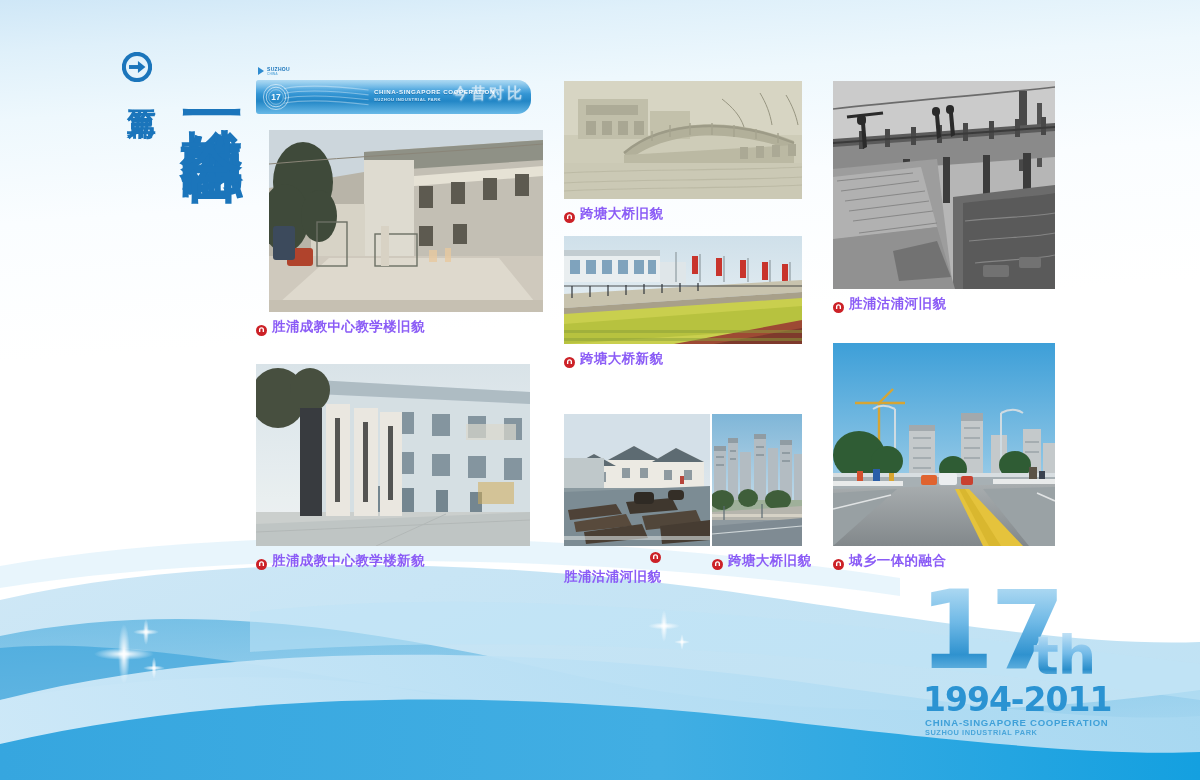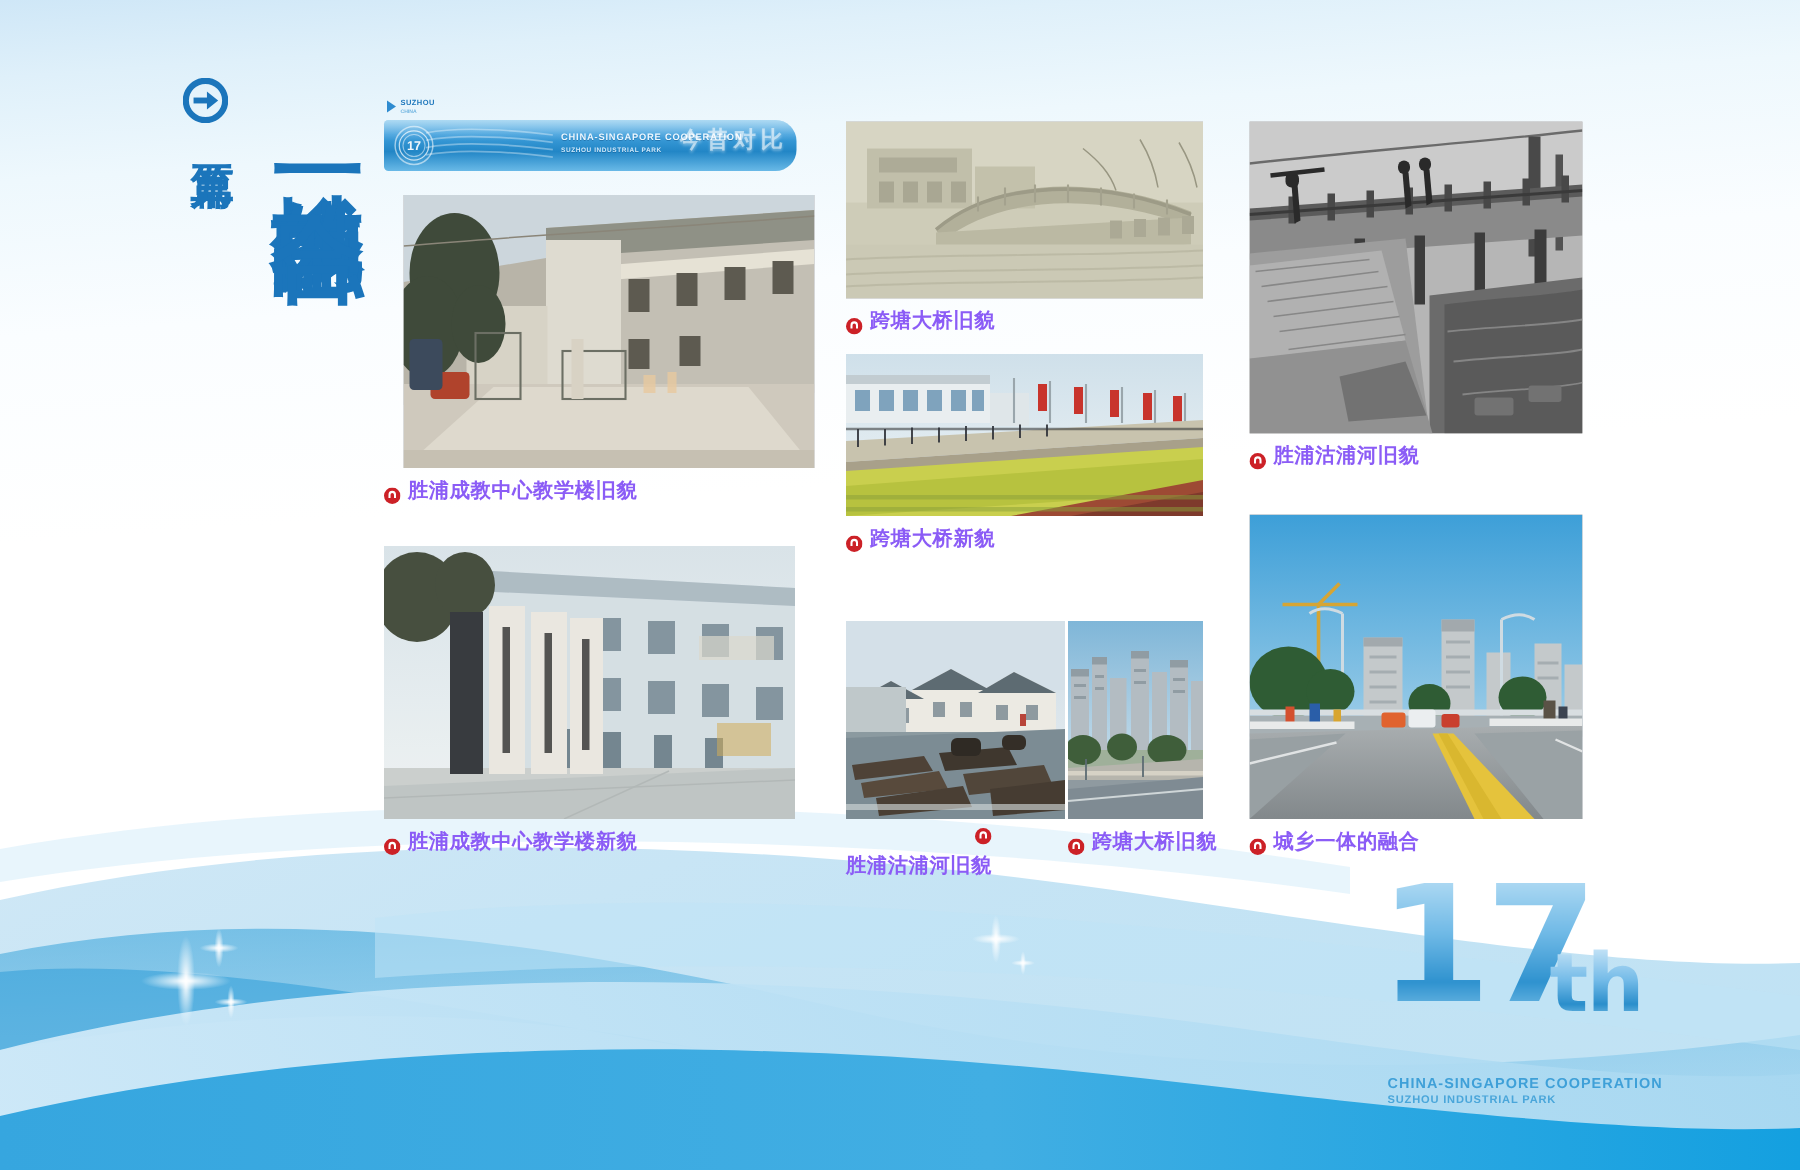--- a/index.html
+++ b/index.html
@@ -748,17 +748,18 @@
         <circle cx="6" cy="6" r="6" fill="#cc2127"></circle>
         <path d="M4,7.6 V5.2 a2,2 0 0 1 4,0 V7.6" fill="none" stroke="#ffffff" stroke-width="1.5"></path>
       </svg>
       <span>城乡一体的融合</span>
     </div>
   </div>
 
   <div class="anniv">
     <div class="num">17</div>
     <div class="th">th</div>
+    <div class="years">1994-2011</div>
     <div class="l1">CHINA-SINGAPORE COOPERATION</div>
     <div class="l2">SUZHOU INDUSTRIAL PARK</div>
   </div>
 
 </div>
 
 </body></html>

